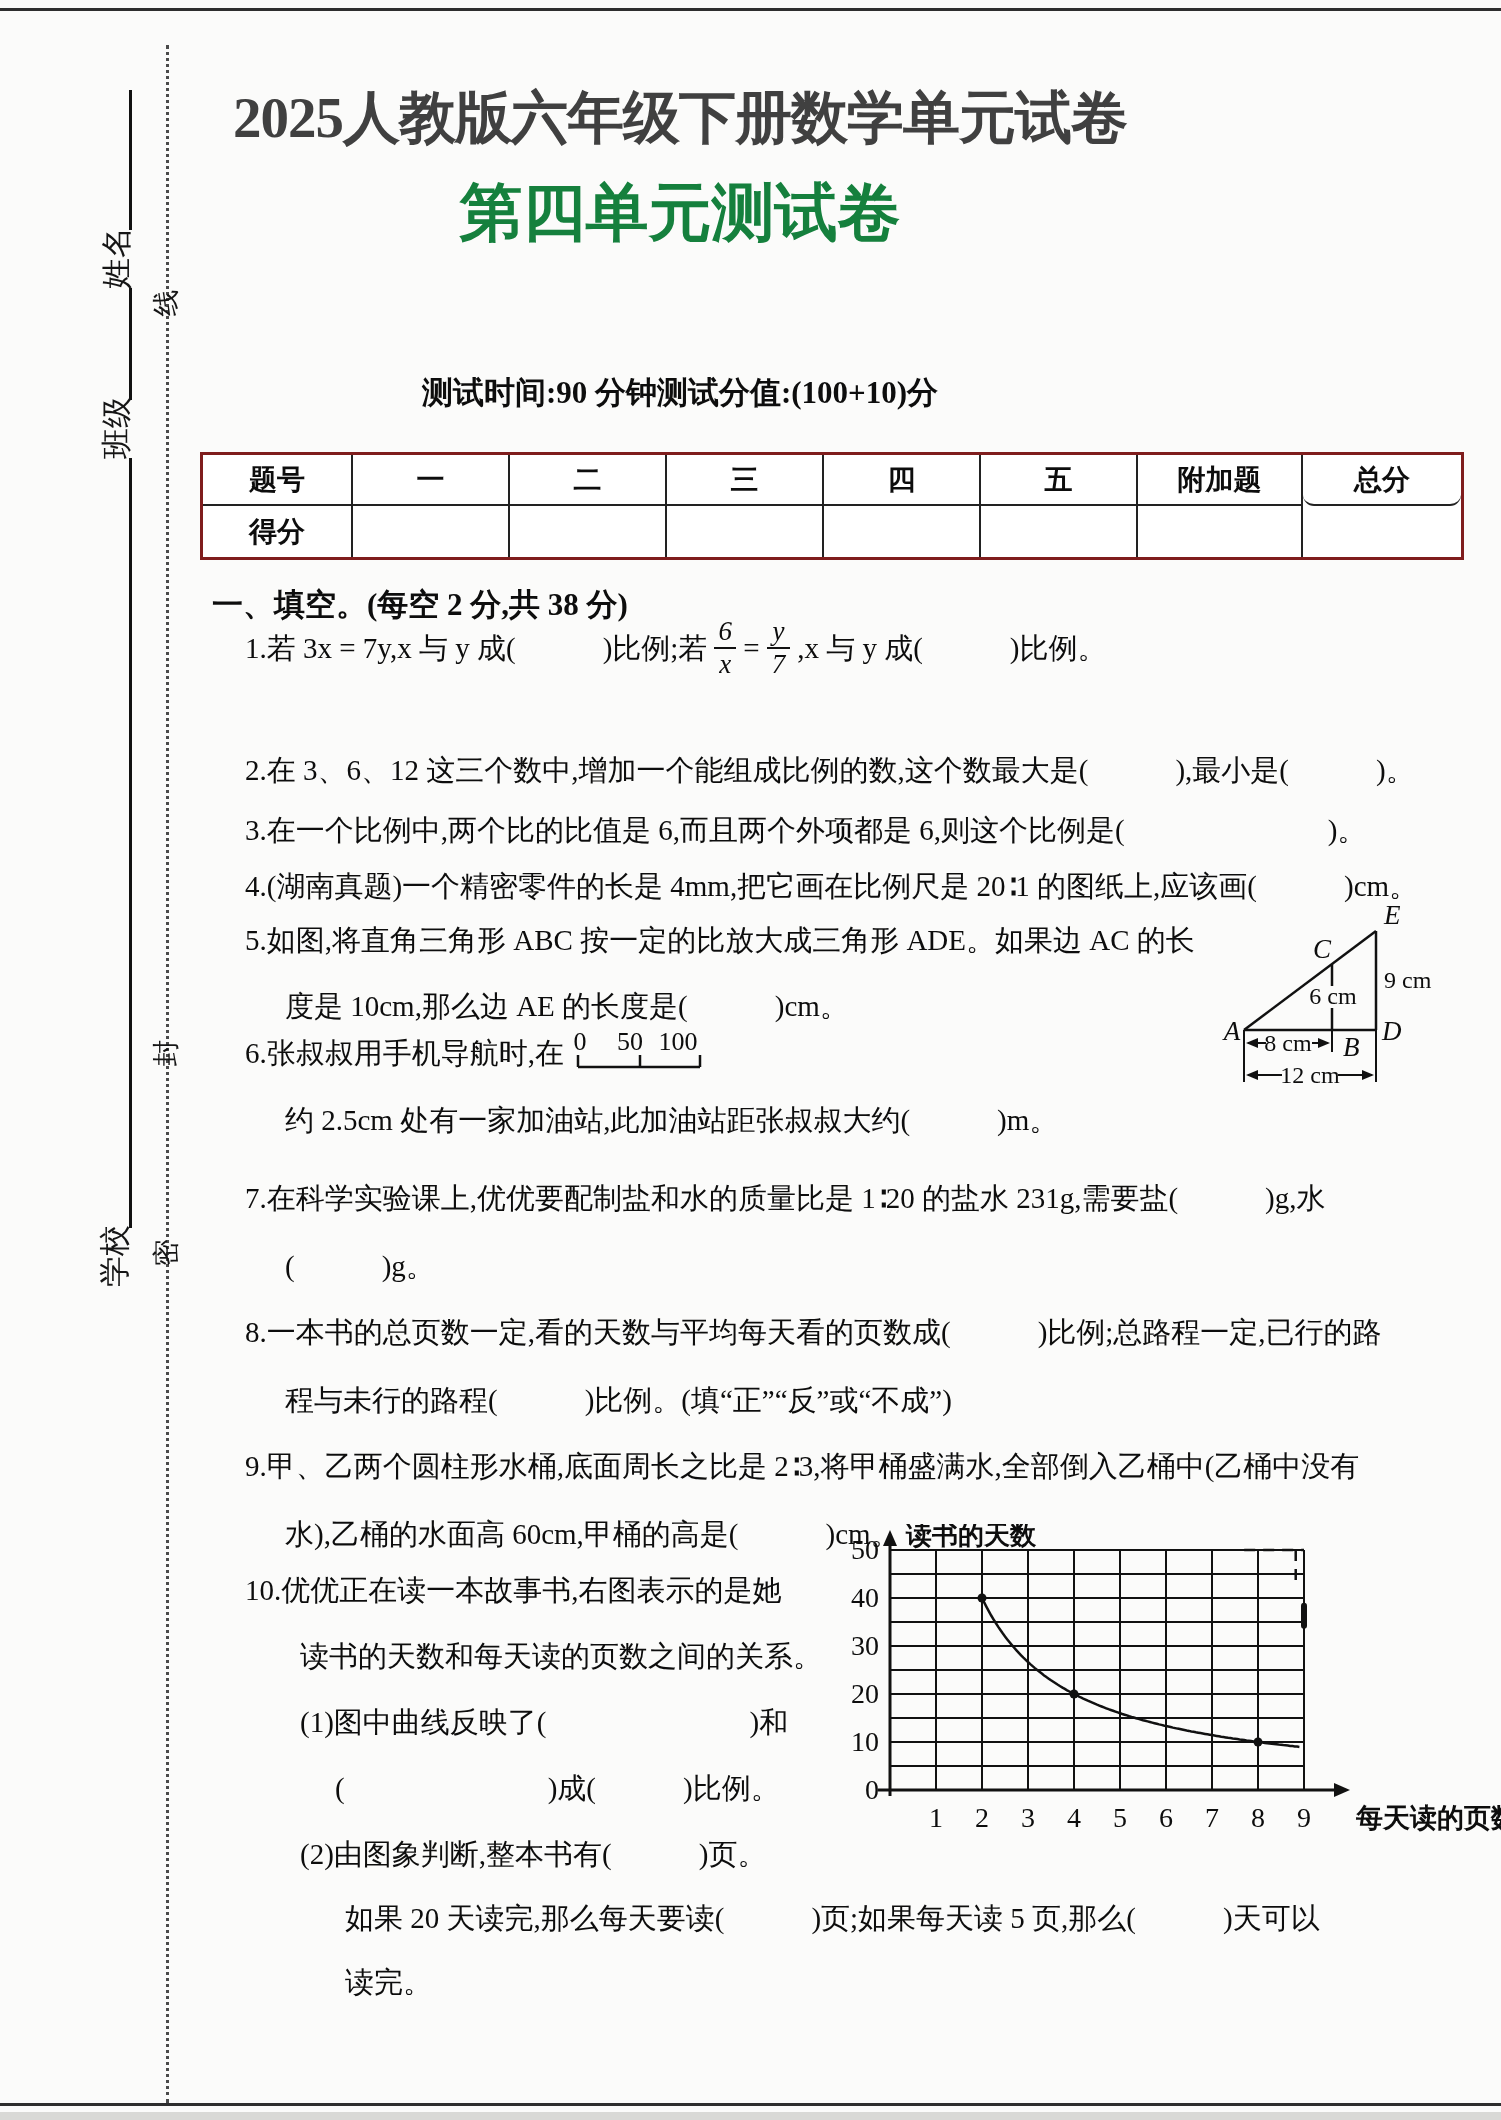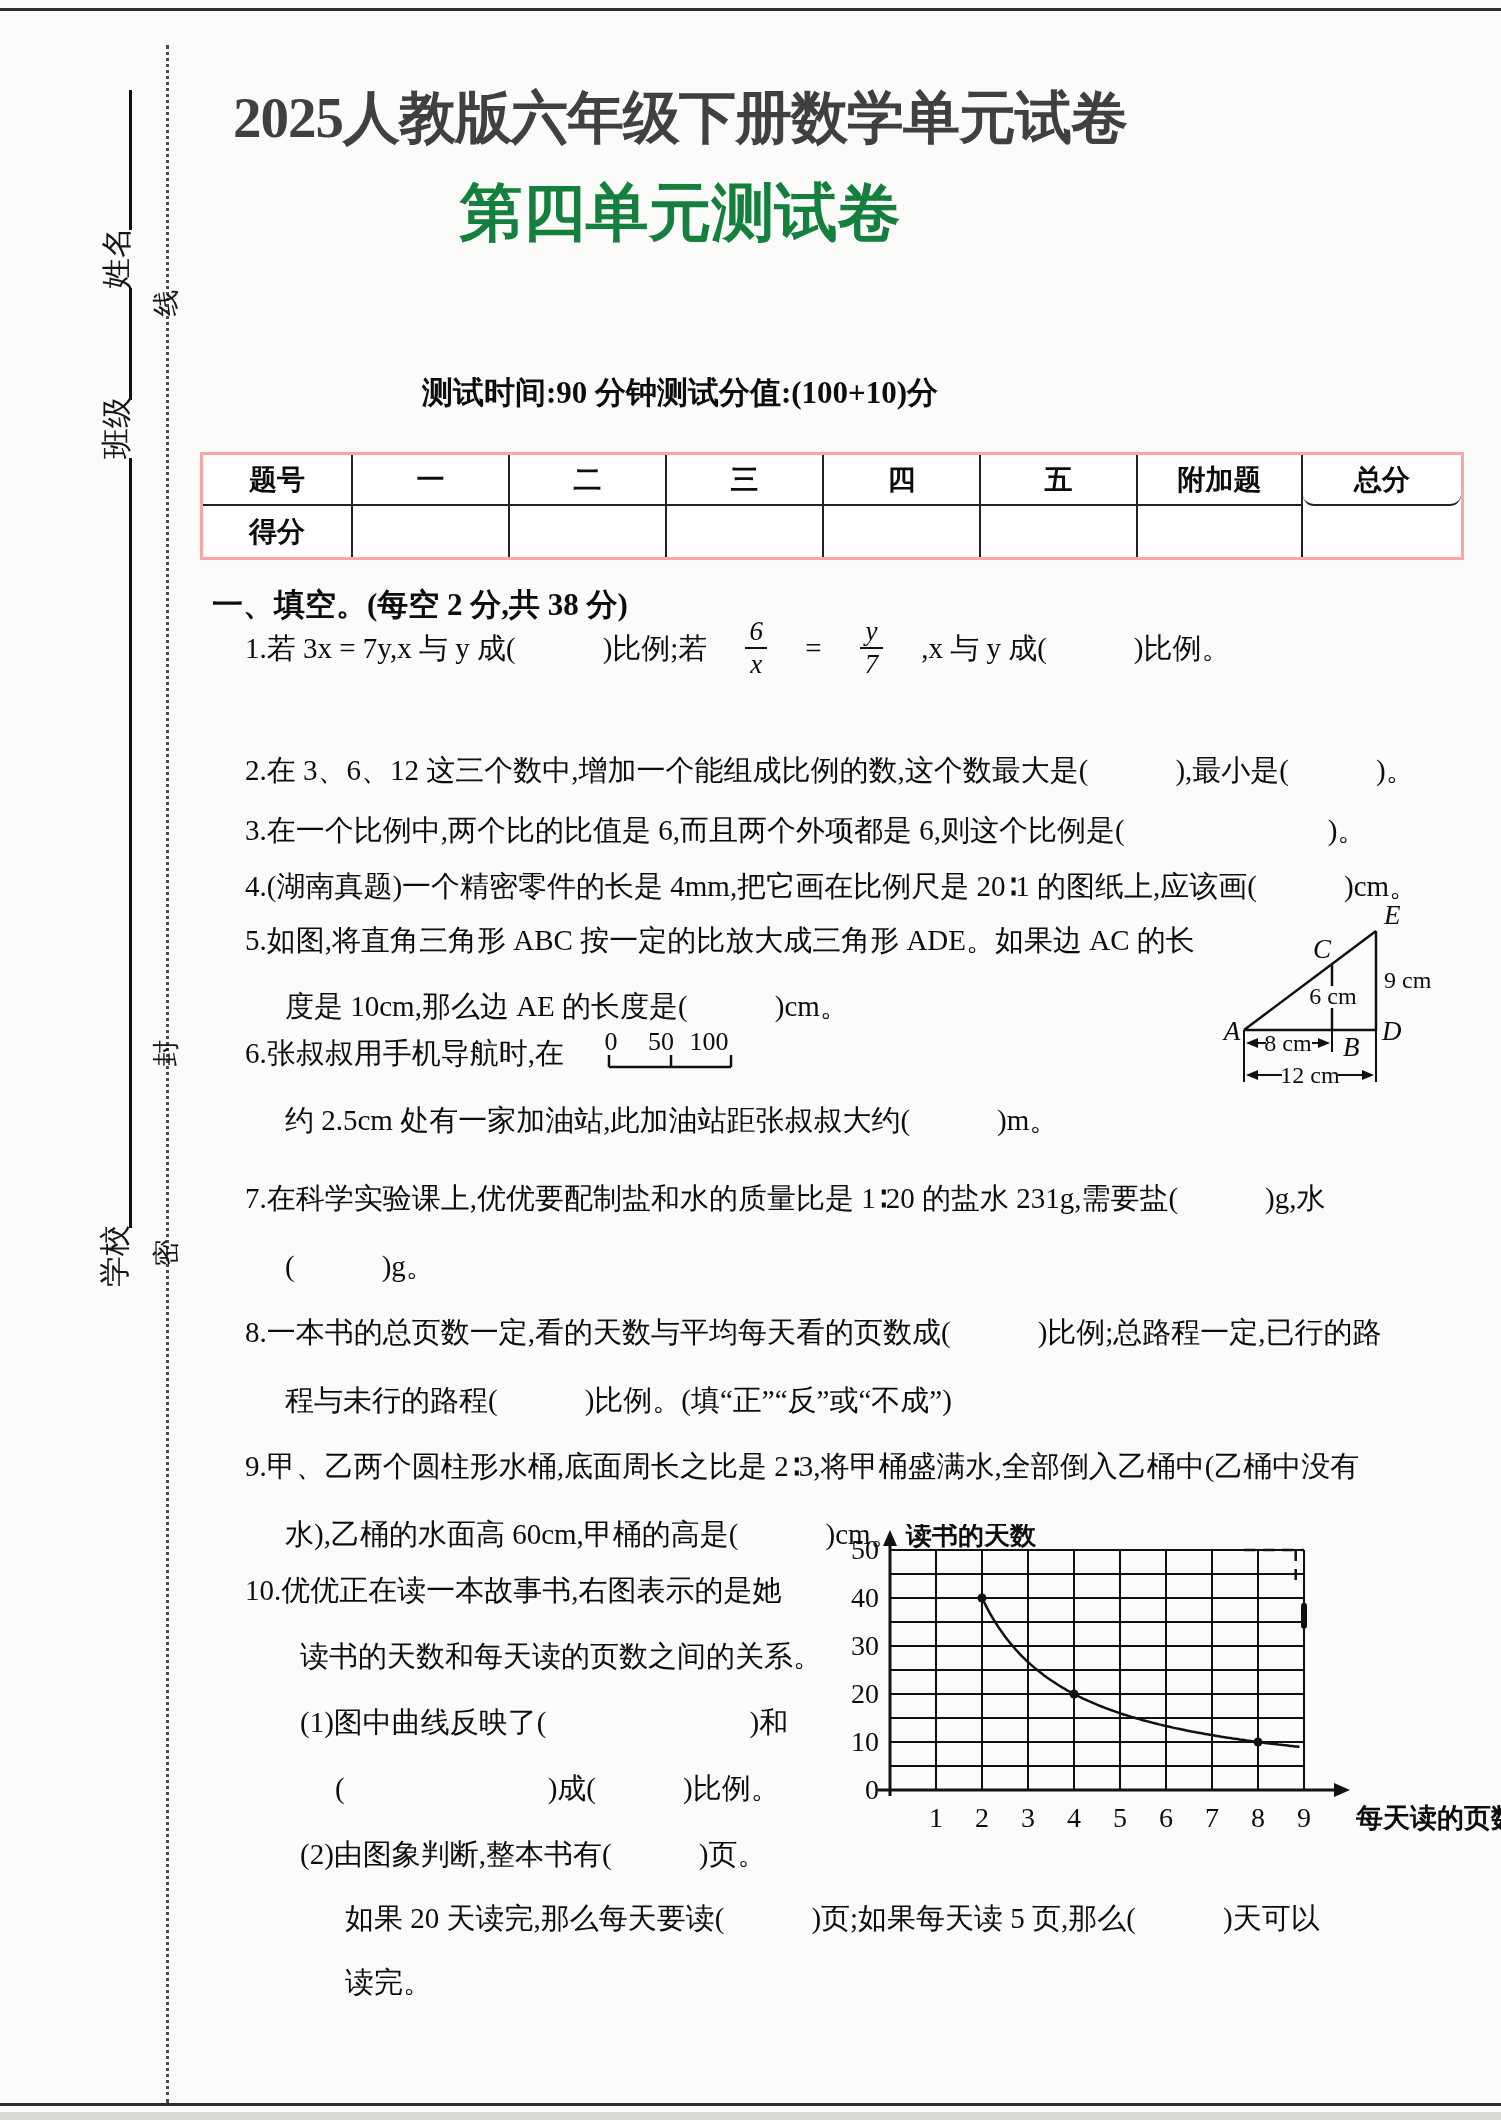--- a/index.html
+++ b/index.html
@@ -18,32 +18,32 @@
   .vlabel.seal{width:34px;height:34px;font-size:27px;}
   .title1{position:absolute;left:110px;top:80px;width:1140px;text-align:center;
     font-size:57px;font-weight:800;letter-spacing:-1px;color:#404040;}
   .title2{position:absolute;left:110px;top:170px;width:1140px;text-align:center;
     font-size:63px;font-weight:800;color:#15803d;}
   .info{position:absolute;left:110px;top:372px;width:1140px;display:flex;justify-content:center;
     font-size:31px;font-weight:700;}
   .score-table{
     position:absolute;left:200px;top:452px;width:1258px;
     display:grid;grid-template-columns:150px 157px 157px 157px 157px 157px 165px 158px;
-    grid-auto-rows:51px;border:3px solid #fca5a5;background:#fff;
+    grid-auto-rows:51px;border:3px solid #7f1d1d;background:#fff;
   }
   .score-table .cell{
     border-right:2px solid #222;border-bottom:2px solid #222;
     display:flex;align-items:center;justify-content:center;
     font-size:28px;font-weight:700;
   }
   .score-table .cell:nth-child(8n){border-right:none;border-radius:11px;}
   .score-table .cell:nth-child(n+9){border-bottom:none;}
   .heading{position:absolute;left:212px;top:584px;font-size:31px;font-weight:700;white-space:nowrap;font-family:Liberation Serif, serif;}
   .q{position:absolute;font-size:29px;white-space:nowrap;line-height:1.25;}
-  .qflex{display:flex;align-items:center;gap:31px;}
+  .qflex{display:flex;align-items:center;}
   .frac{display:inline-flex;flex-direction:column;align-items:center;font-style:italic;
     font-size:27px;line-height:1.15;margin:0 7px;}
   .frac .den{border-top:2.5px solid #111;padding:0 5px;}
   .chart-wrap{position:absolute;left:848px;top:1524px;}
   .tri-wrap{position:absolute;left:1222px;top:880px;}
   svg text{font-family:"Liberation Serif", serif;fill:#0d0d0d;}
   .grayfoot{position:absolute;left:0;top:2112px;width:1501px;height:8px;background:#d9d9d6;}
 </style>
 </head>
 <body>

